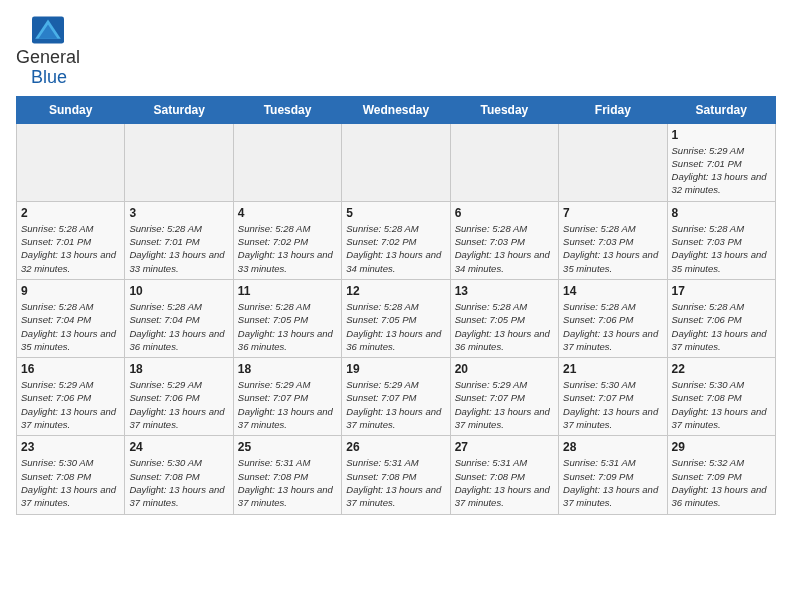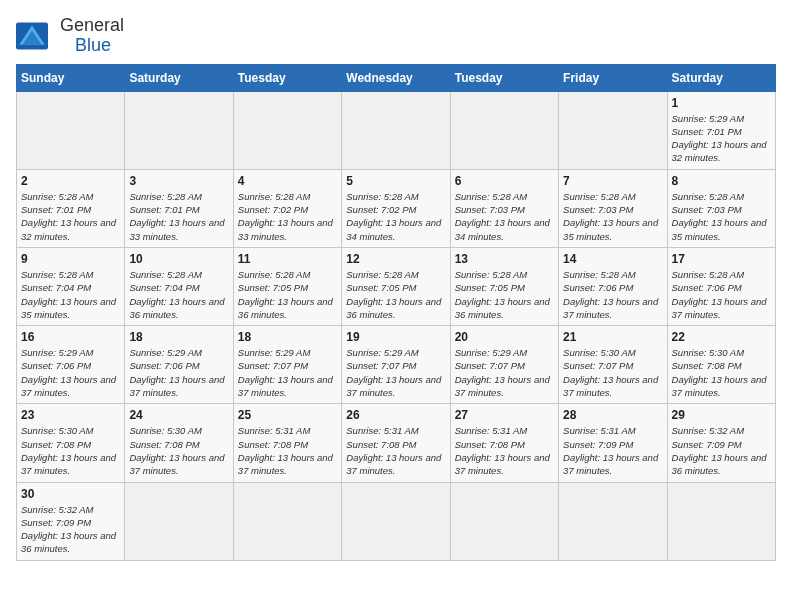--- a/index.html
+++ b/index.html
@@ -12,21 +12,22 @@
     }
     .header-section {
       display: flex;
       justify-content: space-between;
       align-items: flex-start;
       margin-bottom: 8px;
     }
     .logo {
       display: flex;
       align-items: center;
-      gap: 12px;
+      gap: 4px;
+      flex-direction: column;
     }
     .logo-text {
       font-size: 18px;
       font-weight: normal;
       color: #333;
       line-height: 1.1;
     }
     .logo-text span {
       color: #1a5fa8;
       margin-left: 15px;
@@ -52,21 +53,21 @@
       width: 100%;
       border-collapse: collapse;
       table-layout: fixed;
     }
     .calendar-table thead tr th {
       background-color: #2a6db5;
       color: #fff;
       font-size: 12px;
       font-weight: bold;
       padding: 6px 4px;
-      text-align: left;
+      text-align: center;
       border: 1px solid #2a6db5;
     }
     .calendar-table tbody tr td {
       border: 1px solid #c8c8c8;
       vertical-align: top;
       padding: 4px;
       font-size: 10px;
       color: #333;
       height: 72px;
       background: #f8f8f8;
@@ -307,28 +308,14 @@
 Sunset: 7:09 PM
 Daylight: 13 hours and 37 minutes.</div>
         </td>
         <td>
           <div class="day-number">29</div>
           <div class="day-info">Sunrise: 5:32 AM
 Sunset: 7:09 PM
 Daylight: 13 hours and 36 minutes.</div>
         </td>
       </tr>
-      <tr class="last-row">
-        <td>
-          <div class="day-number">30</div>
-          <div class="day-info">Sunrise: 5:32 AM
-Sunset: 7:09 PM
-Daylight: 13 hours and 36 minutes.</div>
-        </td>
-        <td class="empty"></td>
-        <td class="empty"></td>
-        <td class="empty"></td>
-        <td class="empty"></td>
-        <td class="empty"></td>
-        <td class="empty"></td>
-      </tr>
     </tbody>
 </table>
 
 </body></html>

